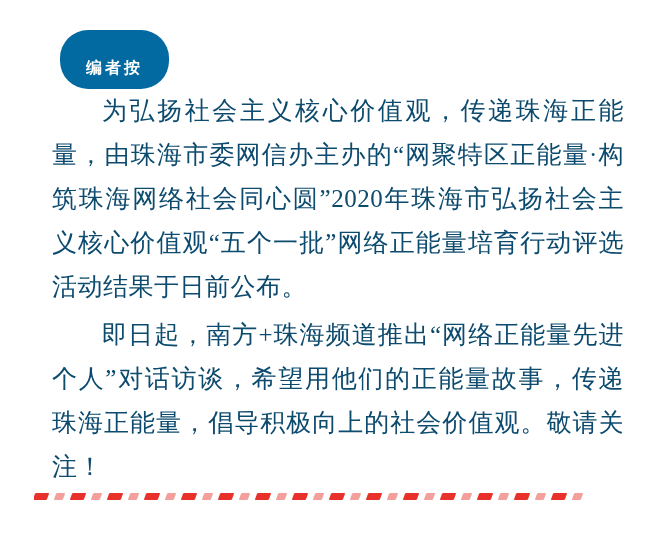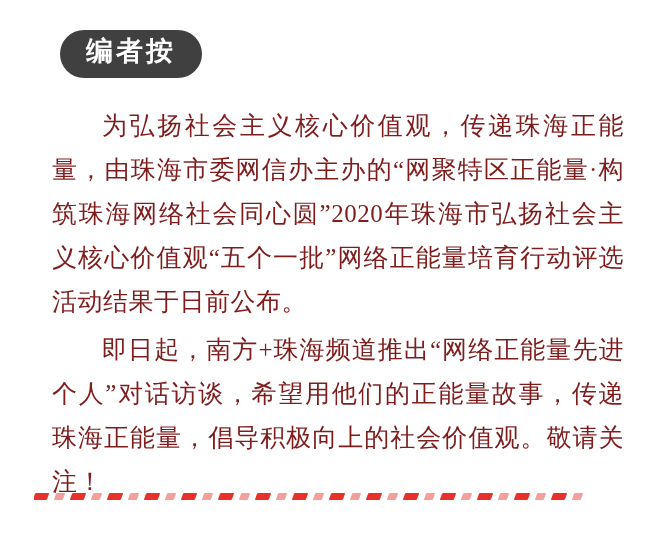--- a/index.html
+++ b/index.html
@@ -19,35 +19,34 @@
     height: 542px;
     box-sizing: border-box;
     padding: 0 30px;
   }
   .badge-row {
     padding-top: 30px;
     padding-left: 30px;
   }
   .badge {
     display: inline-block;
-    background: #404040;
+    background: #0369a1;
     color: #ffffff;
     font-family: "Liberation Sans", "DejaVu Sans", sans-serif;
-    font-size: 27px;
+    font-size: 16px;
     font-weight: bold;
     letter-spacing: 3px;
     line-height: 1;
-    padding: 8px 26px 13px 26px;
+    padding: 30px 26px 13px 26px;
     border-radius: 28px;
     white-space: nowrap;
   }
   .body-text {
-    margin-top: 26px;
     padding: 0 18px 0 22px;
-    color: #7f1d1d;
+    color: #0c4a6e;
     font-size: 25px;
     line-height: 44px;
     letter-spacing: 0.5px;
     text-align: justify;
     text-justify: inter-ideograph;
   }
   .body-text p {
     margin: 0;
     text-indent: 2em;
   }

